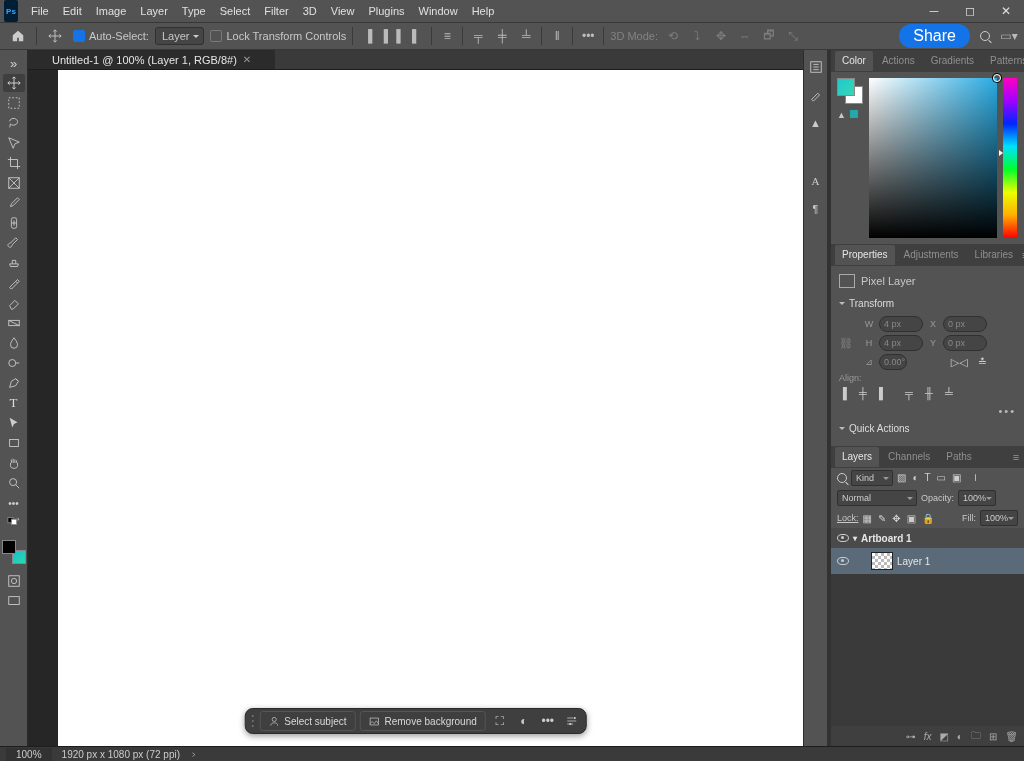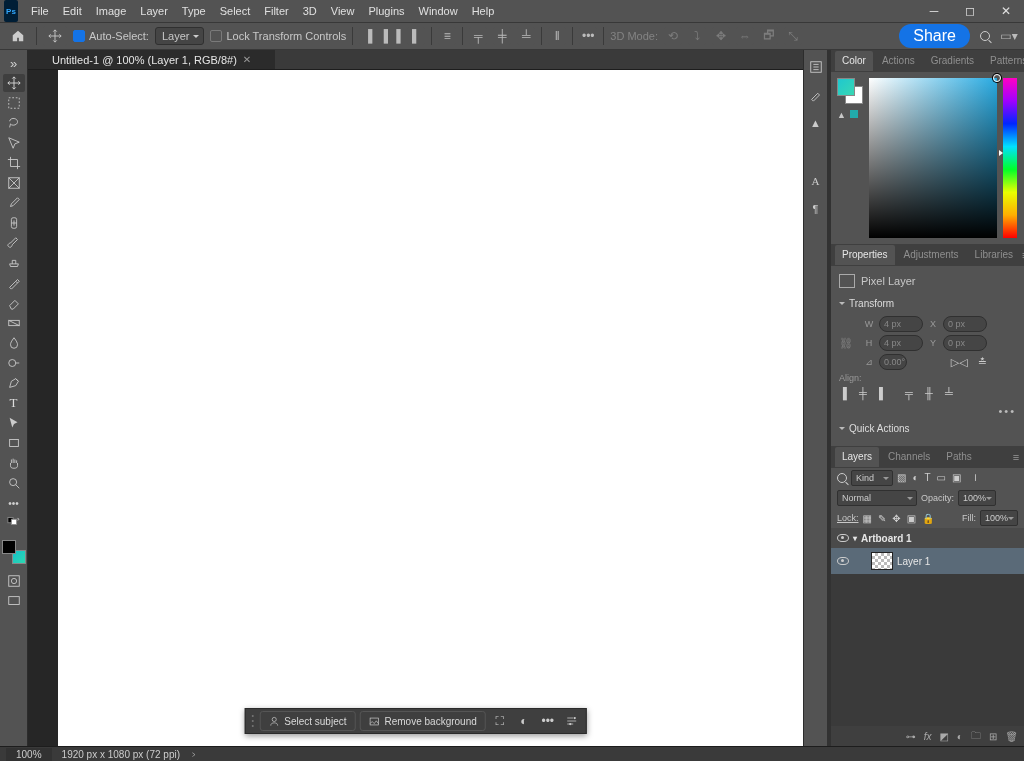--- a/index.html
+++ b/index.html
@@ -27,21 +27,21 @@
 .color-wells { margin-top: 10px; position: relative; width: 24px; height: 24px; }
 .fg-well { width: 14px; height: 14px; background: #000; border: 1px solid #888; position: absolute; top: 0; left: 0; z-index: 2; }
 .bg-well { width: 14px; height: 14px; background: linear-gradient(135deg,#15c1c9,#2dd8b0); border: 1px solid #888; position: absolute; bottom: 0; right: 0; z-index: 1; }
 .bottom-tools { margin-top: 6px; display: flex; flex-direction: column; gap: 2px; }
 .doc-area { flex: 1; background: #262626; display: flex; flex-direction: column; min-width: 0; }
 .tab-strip { height: 20px; background: #3a3a3a; display: flex; border-bottom: 1px solid #1d1d1d; }
 .doc-tab { padding: 0 24px; display: flex; align-items: center; gap: 6px; background: #2b2b2b; color: #e6e6e6; font-size: 11px; }
 .doc-tab .close-x { font-size: 10px; color: #999; }
 .canvas-wrap { flex: 1; position: relative; overflow: hidden; }
 .canvas { position: absolute; left: 30px; top: 0; width: 760px; height: 682px; background: #fff; }
-.ctx-bar { position: absolute; left: 50%; bottom: 12px; transform: translateX(-50%); background: #3f3f3f; border: 1px solid #2b2b2b; border-radius: 0; display: flex; align-items: center; height: 26px; padding: 0 4px; gap: 4px; box-shadow: 0 2px 6px rgba(0,0,0,.4); }
+.ctx-bar { position: absolute; left: 50%; bottom: 12px; transform: translateX(-50%); background: #3f3f3f; border: 1px solid #2b2b2b; border-radius: 8px; display: flex; align-items: center; height: 26px; padding: 0 4px; gap: 4px; box-shadow: 0 2px 6px rgba(0,0,0,.4); }
 .ctx-grip { width: 6px; height: 18px; display: flex; flex-direction: column; justify-content: space-around; padding: 2px 0; }
 .ctx-grip span { width: 2px; height: 2px; background: #777; border-radius: 50%; margin: 0 auto; }
 .ctx-btn { display: flex; align-items: center; gap: 5px; padding: 0 8px; height: 20px; border: 1px solid #555; border-radius: 3px; color: #d8d8d8; font-size: 10px; }
 .ctx-ico { width: 20px; height: 20px; display: flex; align-items: center; justify-content: center; color: #ccc; font-size: 12px; }
 .right-rail { width: 24px; background: #535353; border-left: 1px solid #2c2c2c; display: flex; flex-direction: column; align-items: center; gap: 10px; padding-top: 8px; margin-right: 4px; }
 .rail-ico { width: 18px; height: 18px; display: flex; align-items: center; justify-content: center; color: #ccc; }
 .panels { width: 193px; display: flex; flex-direction: column; background: #535353; }
 .panel-tabs { height: 22px; display: flex; align-items: center; background: #3f3f3f; gap: 2px; padding-left: 4px; }
 .ptab { padding: 0 7px; line-height: 20px; color: #8f8f8f; font-size: 10px; border-radius: 2px 2px 0 0; }
 .ptab.on { color: #e6e6e6; background: #535353; }

